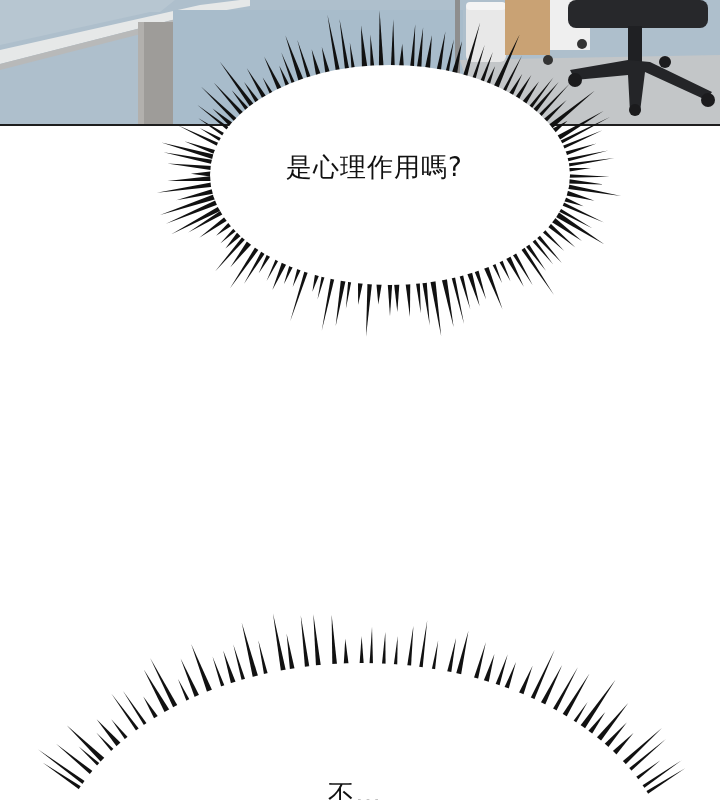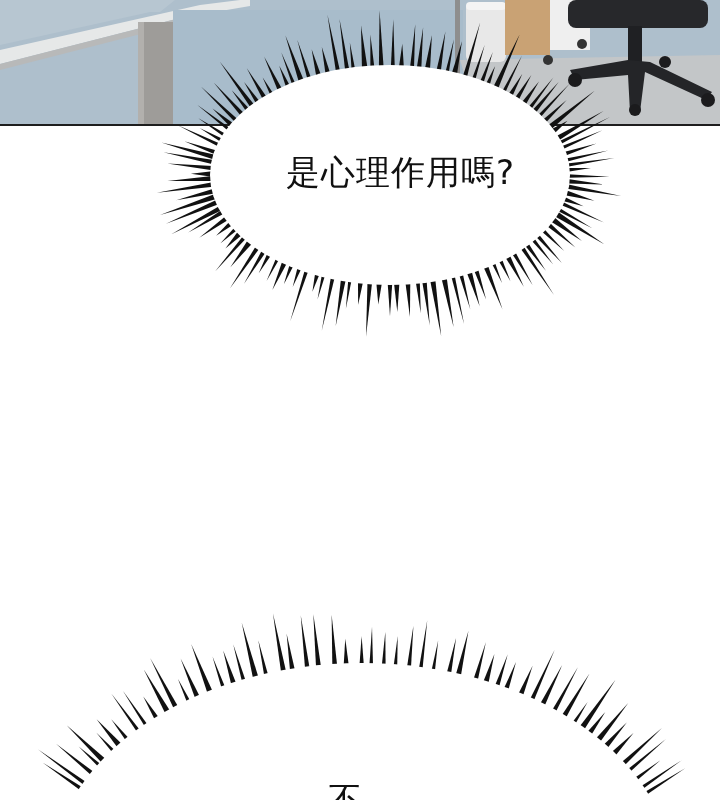--- a/index.html
+++ b/index.html
@@ -1,20 +1,20 @@
 <!DOCTYPE html>
 <html><head>
   <meta charset="utf-8">
   <style>
     html,body{margin:0;padding:0;background:#fff;}
     body{width:720px;height:800px;position:relative;overflow:hidden;font-family:"DejaVu Sans","Liberation Sans",sans-serif;}
     .panel{position:absolute;left:0;top:0;width:720px;height:125px;overflow:hidden;background:#a9bdcb;}
     .panel-border{position:absolute;left:0;top:124px;width:720px;height:2px;background:#1e1e1e;}
     .bubble-layer{position:absolute;left:0;top:0;width:720px;height:800px;}
-    .bubble-text{position:absolute;font-size:34px;color:#111;letter-spacing:1px;white-space:nowrap;}
+    .bubble-text{position:absolute;font-size:26px;color:#111;letter-spacing:1px;white-space:nowrap;}
     svg{position:absolute;left:0;top:0;}
   </style>
 </head>
 <body>
 
 <div class="panel">
   <svg width="720" height="125" viewBox="0 0 720 125">
     <rect x="0" y="0" width="720" height="125" fill="#aebfcc"></rect>
 
     <polygon points="0,45 150,12 160,12 175,0 0,0" fill="#b7c6d1"></polygon>

